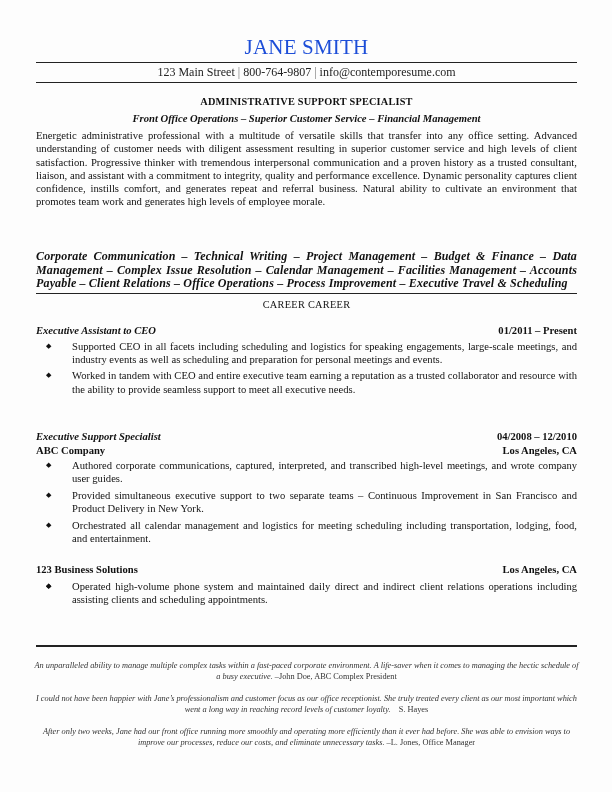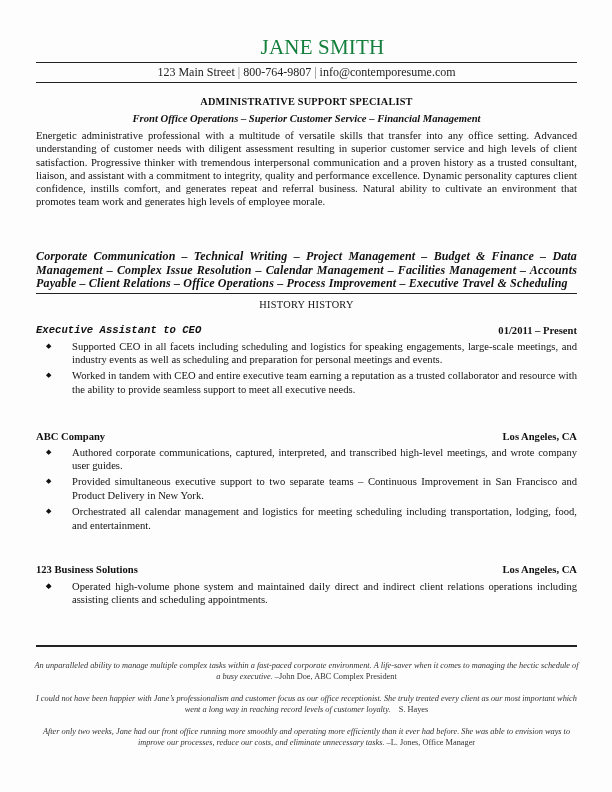--- a/index.html
+++ b/index.html
@@ -2,22 +2,22 @@
 <html><head>
   <meta charset="utf-8">
   <style>
     html, body { margin: 0; padding: 0; }
     body {
       width: 612px; height: 792px; background: #fdfdfd; position: relative; overflow: hidden;
       font-family: "Liberation Serif", "DejaVu Serif", serif; color: #111;
     }
     .page { position: absolute; left: 36px; top: 0; width: 541px; }
     .name {
-      position: absolute; top: 37px; left: 16px; width: 100%; text-align: center;
-      font-size: 21px; letter-spacing: 0.2px; line-height: 1; color: #15803d;
+      position: absolute; top: 37px; left: 0; width: 100%; text-align: center;
+      font-size: 21px; letter-spacing: 0.2px; line-height: 1; color: #1d4ed8;
     }
     .rule { position: absolute; left: 0; width: 100%; height: 0; border-top: 1.4px solid #222; }
     .contact {
       position: absolute; top: 66px; left: 0; width: 100%; text-align: center; font-size: 12px; line-height: 1; color: #222;
     }
     .contact .sep { color: #777; padding: 0 3px; }
     .headline {
       position: absolute; top: 97px; left: 0; width: 100%; text-align: center;
       font-size: 10.3px; font-weight: bold; letter-spacing: 0.2px; line-height: 1;
     }
@@ -33,21 +33,21 @@
       position: absolute; top: 250px; left: 0; width: 100%;
       font-size: 12px; line-height: 13.5px; font-weight: bold; font-style: italic;
       text-align: justify; text-align-last: left; letter-spacing: 0.15px;
     }
     .section-title {
       position: absolute; top: 300px; left: 0; width: 100%; text-align: center;
       font-size: 10.3px; letter-spacing: 0.3px; line-height: 1;
     }
     .job { position: absolute; left: 0; width: 100%; }
     .job-row { display: flex; justify-content: space-between; font-size: 10.6px; line-height: 13.5px; font-weight: bold; }
-    .job-title { font-style: italic; font-family: Liberation Mono, monospace; }
+    .job-title { font-style: italic; }
     .bullets { list-style: none; margin: 2px 0 0 0; padding: 0 0 0 36px; }
     .bullets li {
       position: relative; font-size: 10.6px; line-height: 13.4px; text-align: justify; text-align-last: left;
       margin-bottom: 3px;
     }
     .bullets li .bullet {
       position: absolute; left: -26px; top: 0; font-size: 7px; line-height: 13.4px;
     }
     .testimonials { position: absolute; top: 660px; left: -4px; width: 549px; }
     .testimonial {
@@ -64,34 +64,38 @@
   <div class="contact">
     <span>123 Main Street</span><span class="sep">|</span><span>800-764-9807</span><span class="sep">|</span><span>info@contemporesume.com</span>
   </div>
   <div class="rule" style="top:82px;"></div>
 
   <div class="headline">ADMINISTRATIVE SUPPORT SPECIALIST</div>
   <div class="taglines">Front Office Operations – Superior Customer Service – Financial Management</div>
   <div class="summary">Energetic administrative professional with a multitude of versatile skills that transfer into any office setting. Advanced understanding of customer needs with diligent assessment resulting in superior customer service and high levels of client satisfaction.  Progressive thinker with tremendous interpersonal communication and a proven history as a trusted consultant, liaison, and assistant with a commitment to integrity, quality and performance excellence.  Dynamic personality captures client confidence, instills comfort, and generates repeat and referral business.  Natural ability to cultivate an environment that promotes team work and generates high levels of employee morale.</div>
   <div class="skills">Corporate Communication – Technical Writing – Project Management – Budget &amp; Finance – Data Management – Complex Issue Resolution – Calendar Management – Facilities Management – Accounts Payable – Client Relations – Office Operations – Process Improvement – Executive Travel &amp; Scheduling</div>
   <div class="rule" style="top:293px;"></div>
-  <div class="section-title">HISTORY HISTORY</div>
+  <div class="section-title">CAREER CAREER</div>
 
   <div class="job" style="top:324px;">
     <div class="job-row">
       <span class="job-title">Executive Assistant to CEO</span>
       <span>01/2011 – Present</span>
     </div>
     <ul class="bullets">
       <li><span class="bullet">◆</span><span>Supported CEO in all facets including scheduling and logistics for speaking engagements, large-scale meetings, and industry events as well as scheduling and preparation for personal meetings and events.</span></li>
       <li><span class="bullet">◆</span><span>Worked in tandem with CEO and entire executive team earning a reputation as a trusted collaborator and resource with the ability to provide seamless support to meet all executive needs.</span></li>
     </ul>
   </div>
 
   <div class="job" style="top:430px;">
+    <div class="job-row">
+      <span class="job-title">Executive Support Specialist</span>
+      <span>04/2008 – 12/2010</span>
+    </div>
     <div class="job-row">
       <span>ABC Company</span>
       <span>Los Angeles, CA</span>
     </div>
     <ul class="bullets">
       <li><span class="bullet">◆</span><span>Authored corporate communications, captured, interpreted, and transcribed high-level meetings, and wrote company user guides.</span></li>
       <li><span class="bullet">◆</span><span>Provided simultaneous executive support to two separate teams – Continuous Improvement in San Francisco and Product Delivery in New York.</span></li>
       <li><span class="bullet">◆</span><span>Orchestrated all calendar management and logistics for meeting scheduling including transportation, lodging, food, and entertainment.</span></li>
     </ul>
   </div>

